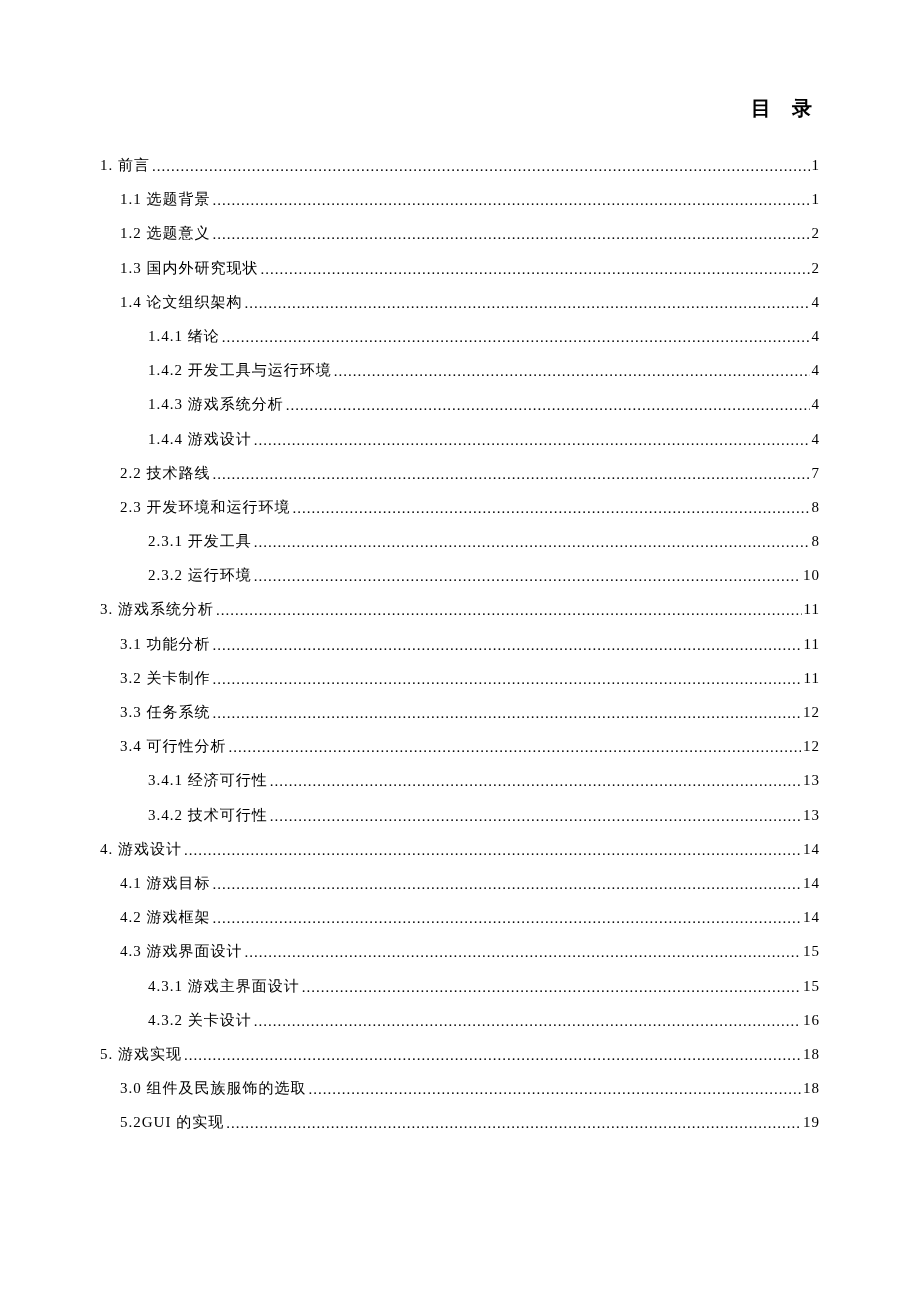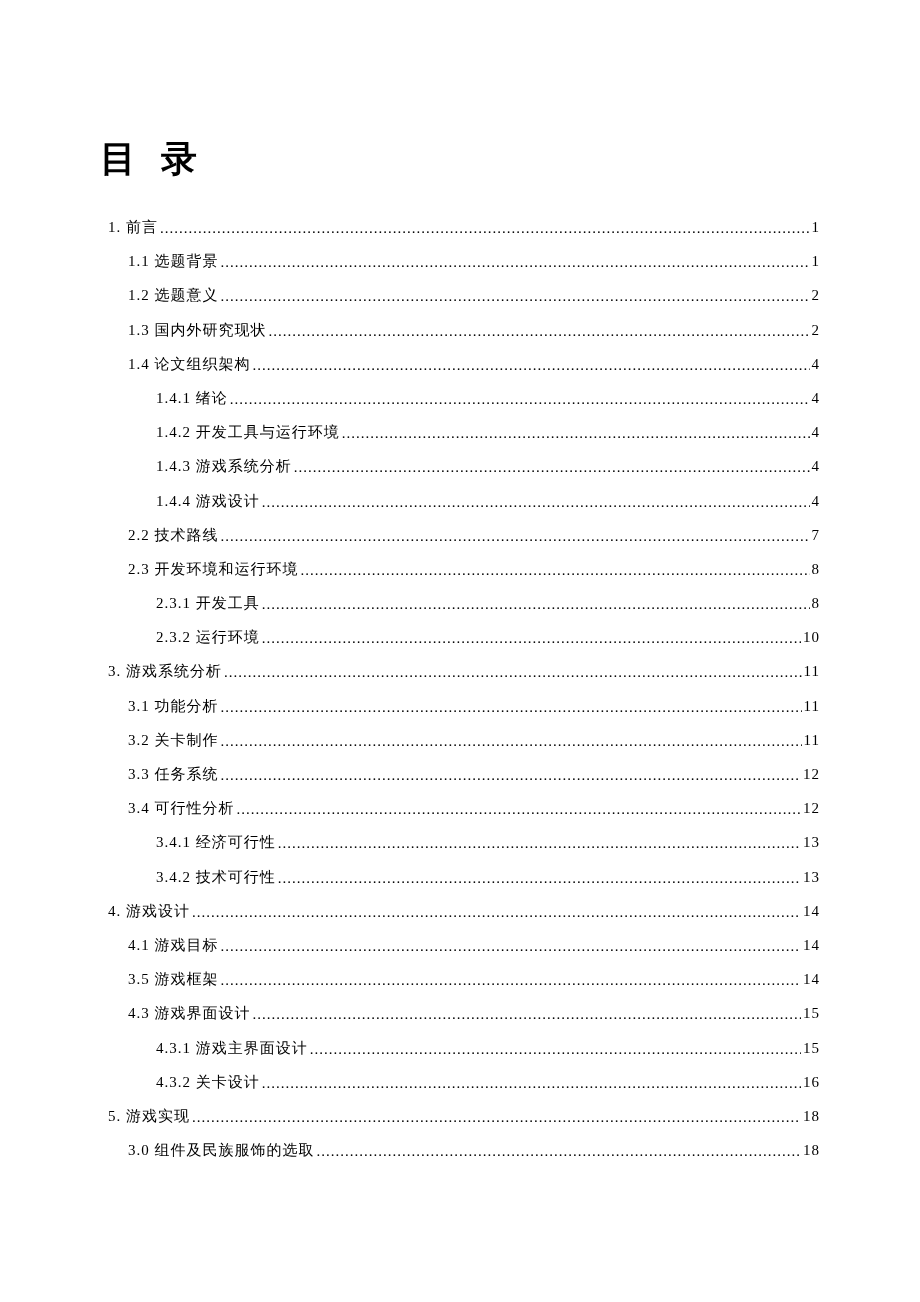--- a/index.html
+++ b/index.html
@@ -9,43 +9,41 @@
     }
     body {
       background: #ffffff;
       font-family: "SimSun", "宋体", serif;
       width: 920px;
       height: 1302px;
       padding: 95px 100px 60px 100px;
       color: #000000;
     }
     .title {
-      text-align: left;
-      font-size: 36px;
+      text-align: right;
+      font-size: 20px;
       font-weight: bold;
       letter-spacing: 8px;
       margin-bottom: 26px;
       font-family: "SimSun", "宋体", serif;
-      margin-top: 40px;
     }
     .toc-list {
       display: flex;
       flex-direction: column;
     }
     .toc-entry {
       display: flex;
       align-items: baseline;
       font-size: 15px;
       line-height: 2.28;
       white-space: nowrap;
       letter-spacing: 1px;
     }
     .toc-entry .label {
       flex: 0 0 auto;
-      margin-left: 8px;
     }
     .toc-entry .dots {
       flex: 1 1 auto;
       overflow: hidden;
       letter-spacing: 1px;
       margin: 0 2px;
       position: relative;
       top: 1px;
     }
     .toc-entry .dots::after {
@@ -172,21 +170,21 @@
       <span class="label">4. 游戏设计</span>
       <span class="dots"></span>
       <span class="page">14</span>
     </div>
     <div class="toc-entry indent-1">
       <span class="label">4.1 游戏目标</span>
       <span class="dots"></span>
       <span class="page">14</span>
     </div>
     <div class="toc-entry indent-1">
-      <span class="label">3.5 游戏框架</span>
+      <span class="label">4.2 游戏框架</span>
       <span class="dots"></span>
       <span class="page">14</span>
     </div>
     <div class="toc-entry indent-1">
       <span class="label">4.3 游戏界面设计</span>
       <span class="dots"></span>
       <span class="page">15</span>
     </div>
     <div class="toc-entry indent-2">
       <span class="label">4.3.1 游戏主界面设计</span>
@@ -200,14 +198,19 @@
     </div>
     <div class="toc-entry indent-0">
       <span class="label">5. 游戏实现</span>
       <span class="dots"></span>
       <span class="page">18</span>
     </div>
     <div class="toc-entry indent-1">
       <span class="label">3.0 组件及民族服饰的选取</span>
       <span class="dots"></span>
       <span class="page">18</span>
+    </div>
+    <div class="toc-entry indent-1">
+      <span class="label">5.2GUI 的实现</span>
+      <span class="dots"></span>
+      <span class="page">19</span>
     </div>
   </div>
 
 </body></html>

